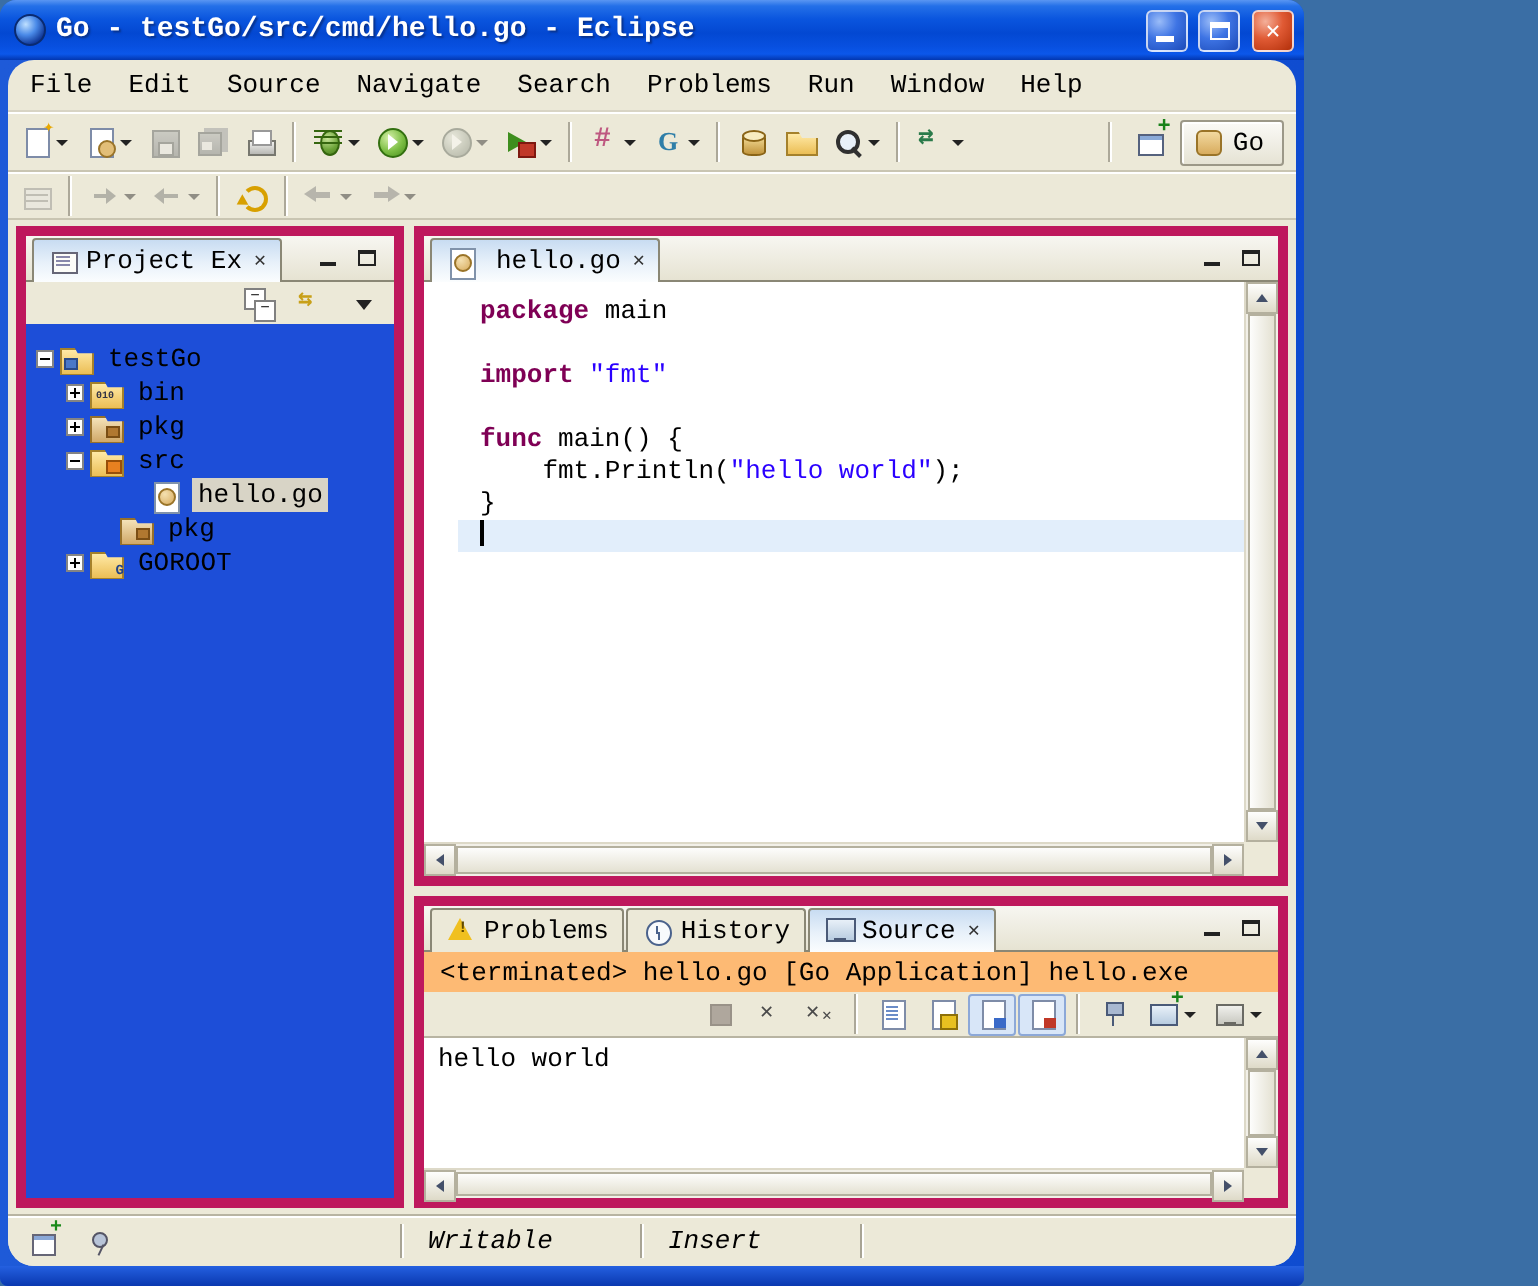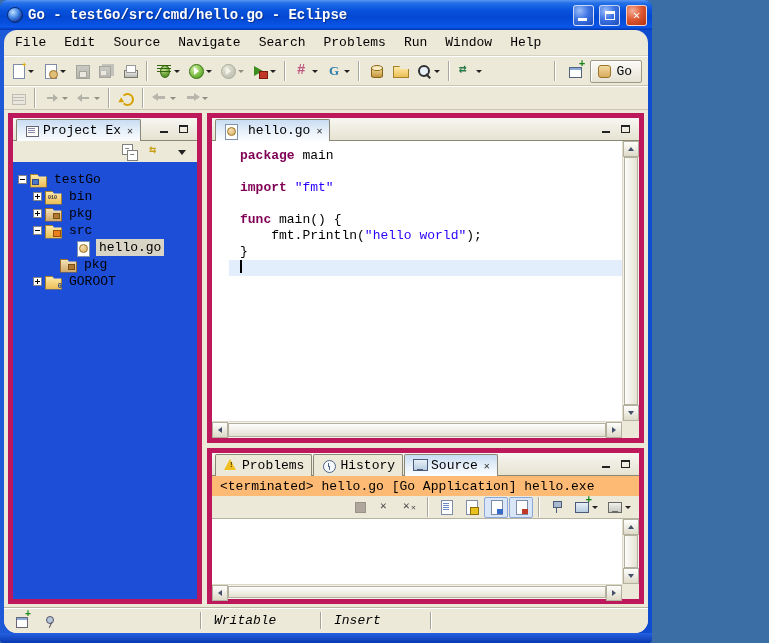--- a/index.html
+++ b/index.html
@@ -497,20 +497,21 @@
               <span class="tbtn">
                 <span class="ti ic-open-console"></span>
                 <span class="dd"></span>
               </span>
               <span class="tbtn">
                 <span class="ti ic-display-console"></span>
                 <span class="dd"></span>
               </span>
             </div>
           <div class="cout">
+            <div class="cout-text">hello world</div>
             <div class="vsb">
               <span class="sbb">
                   <span class="arr-up"></span>
                 </span>
               <span class="sbtrack">
                   <span class="sbthumb v"></span>
                 </span>
               <span class="sbb">
                   <span class="arr-down"></span>
                 </span>

